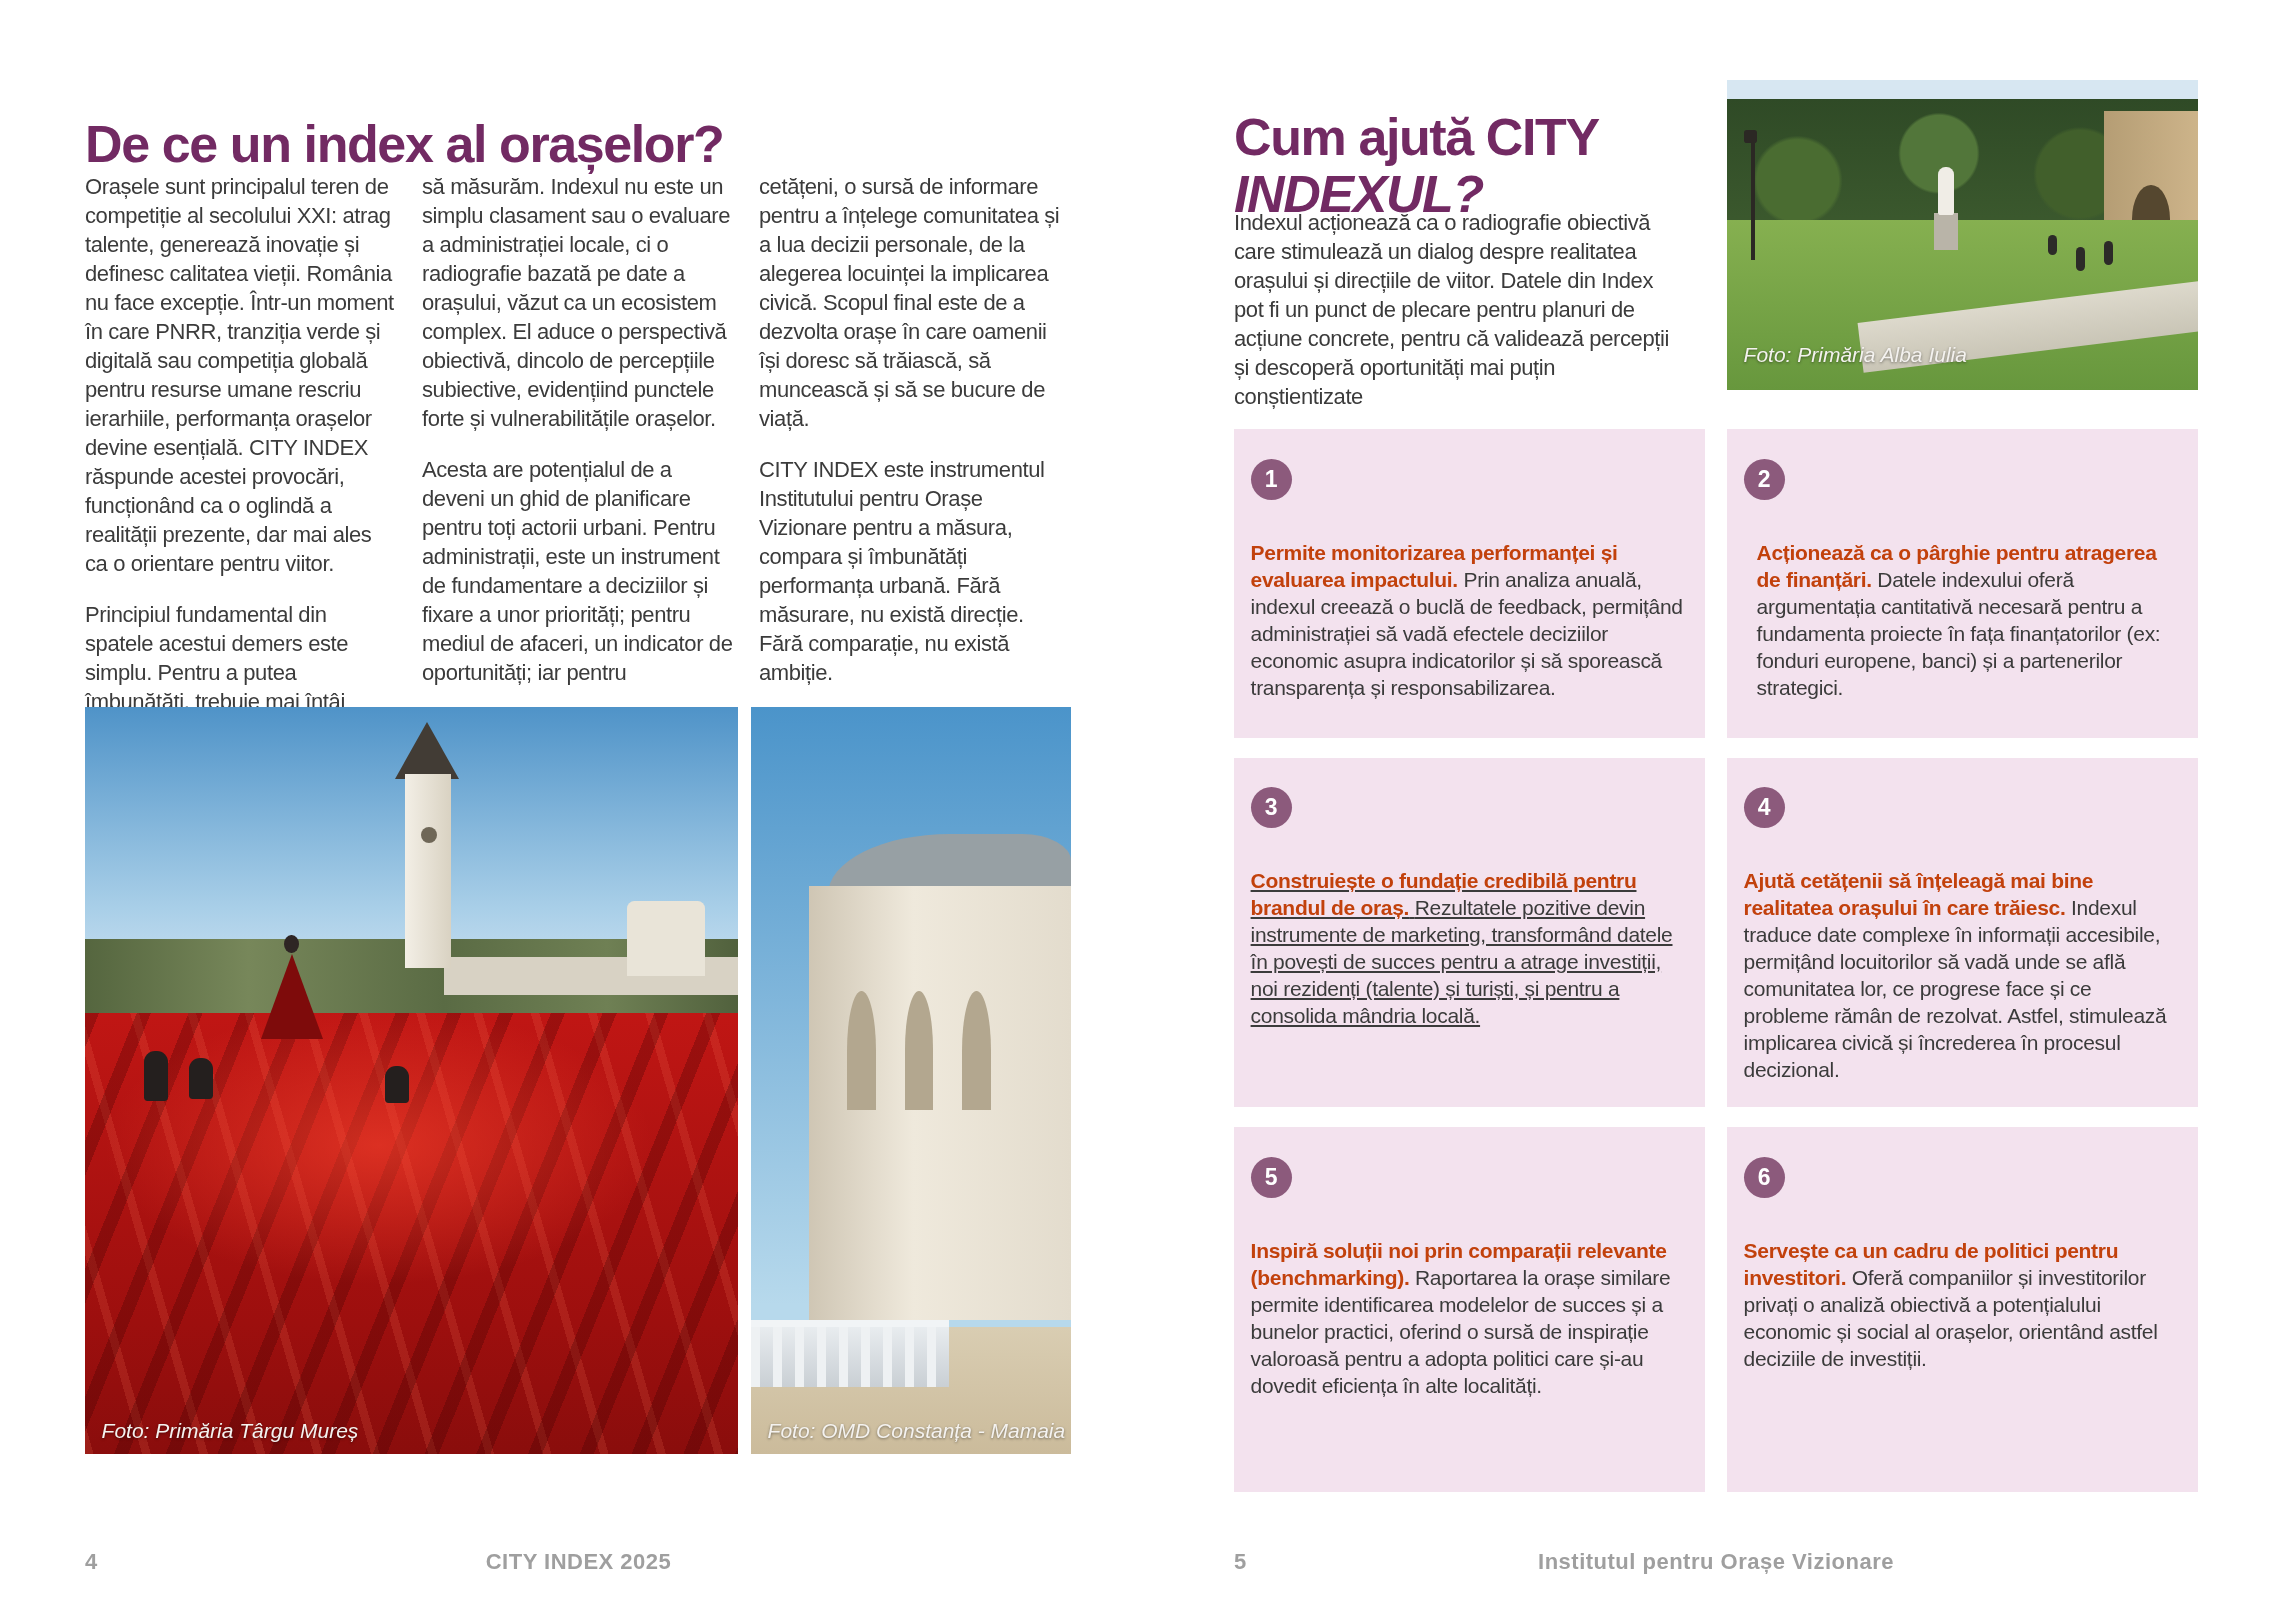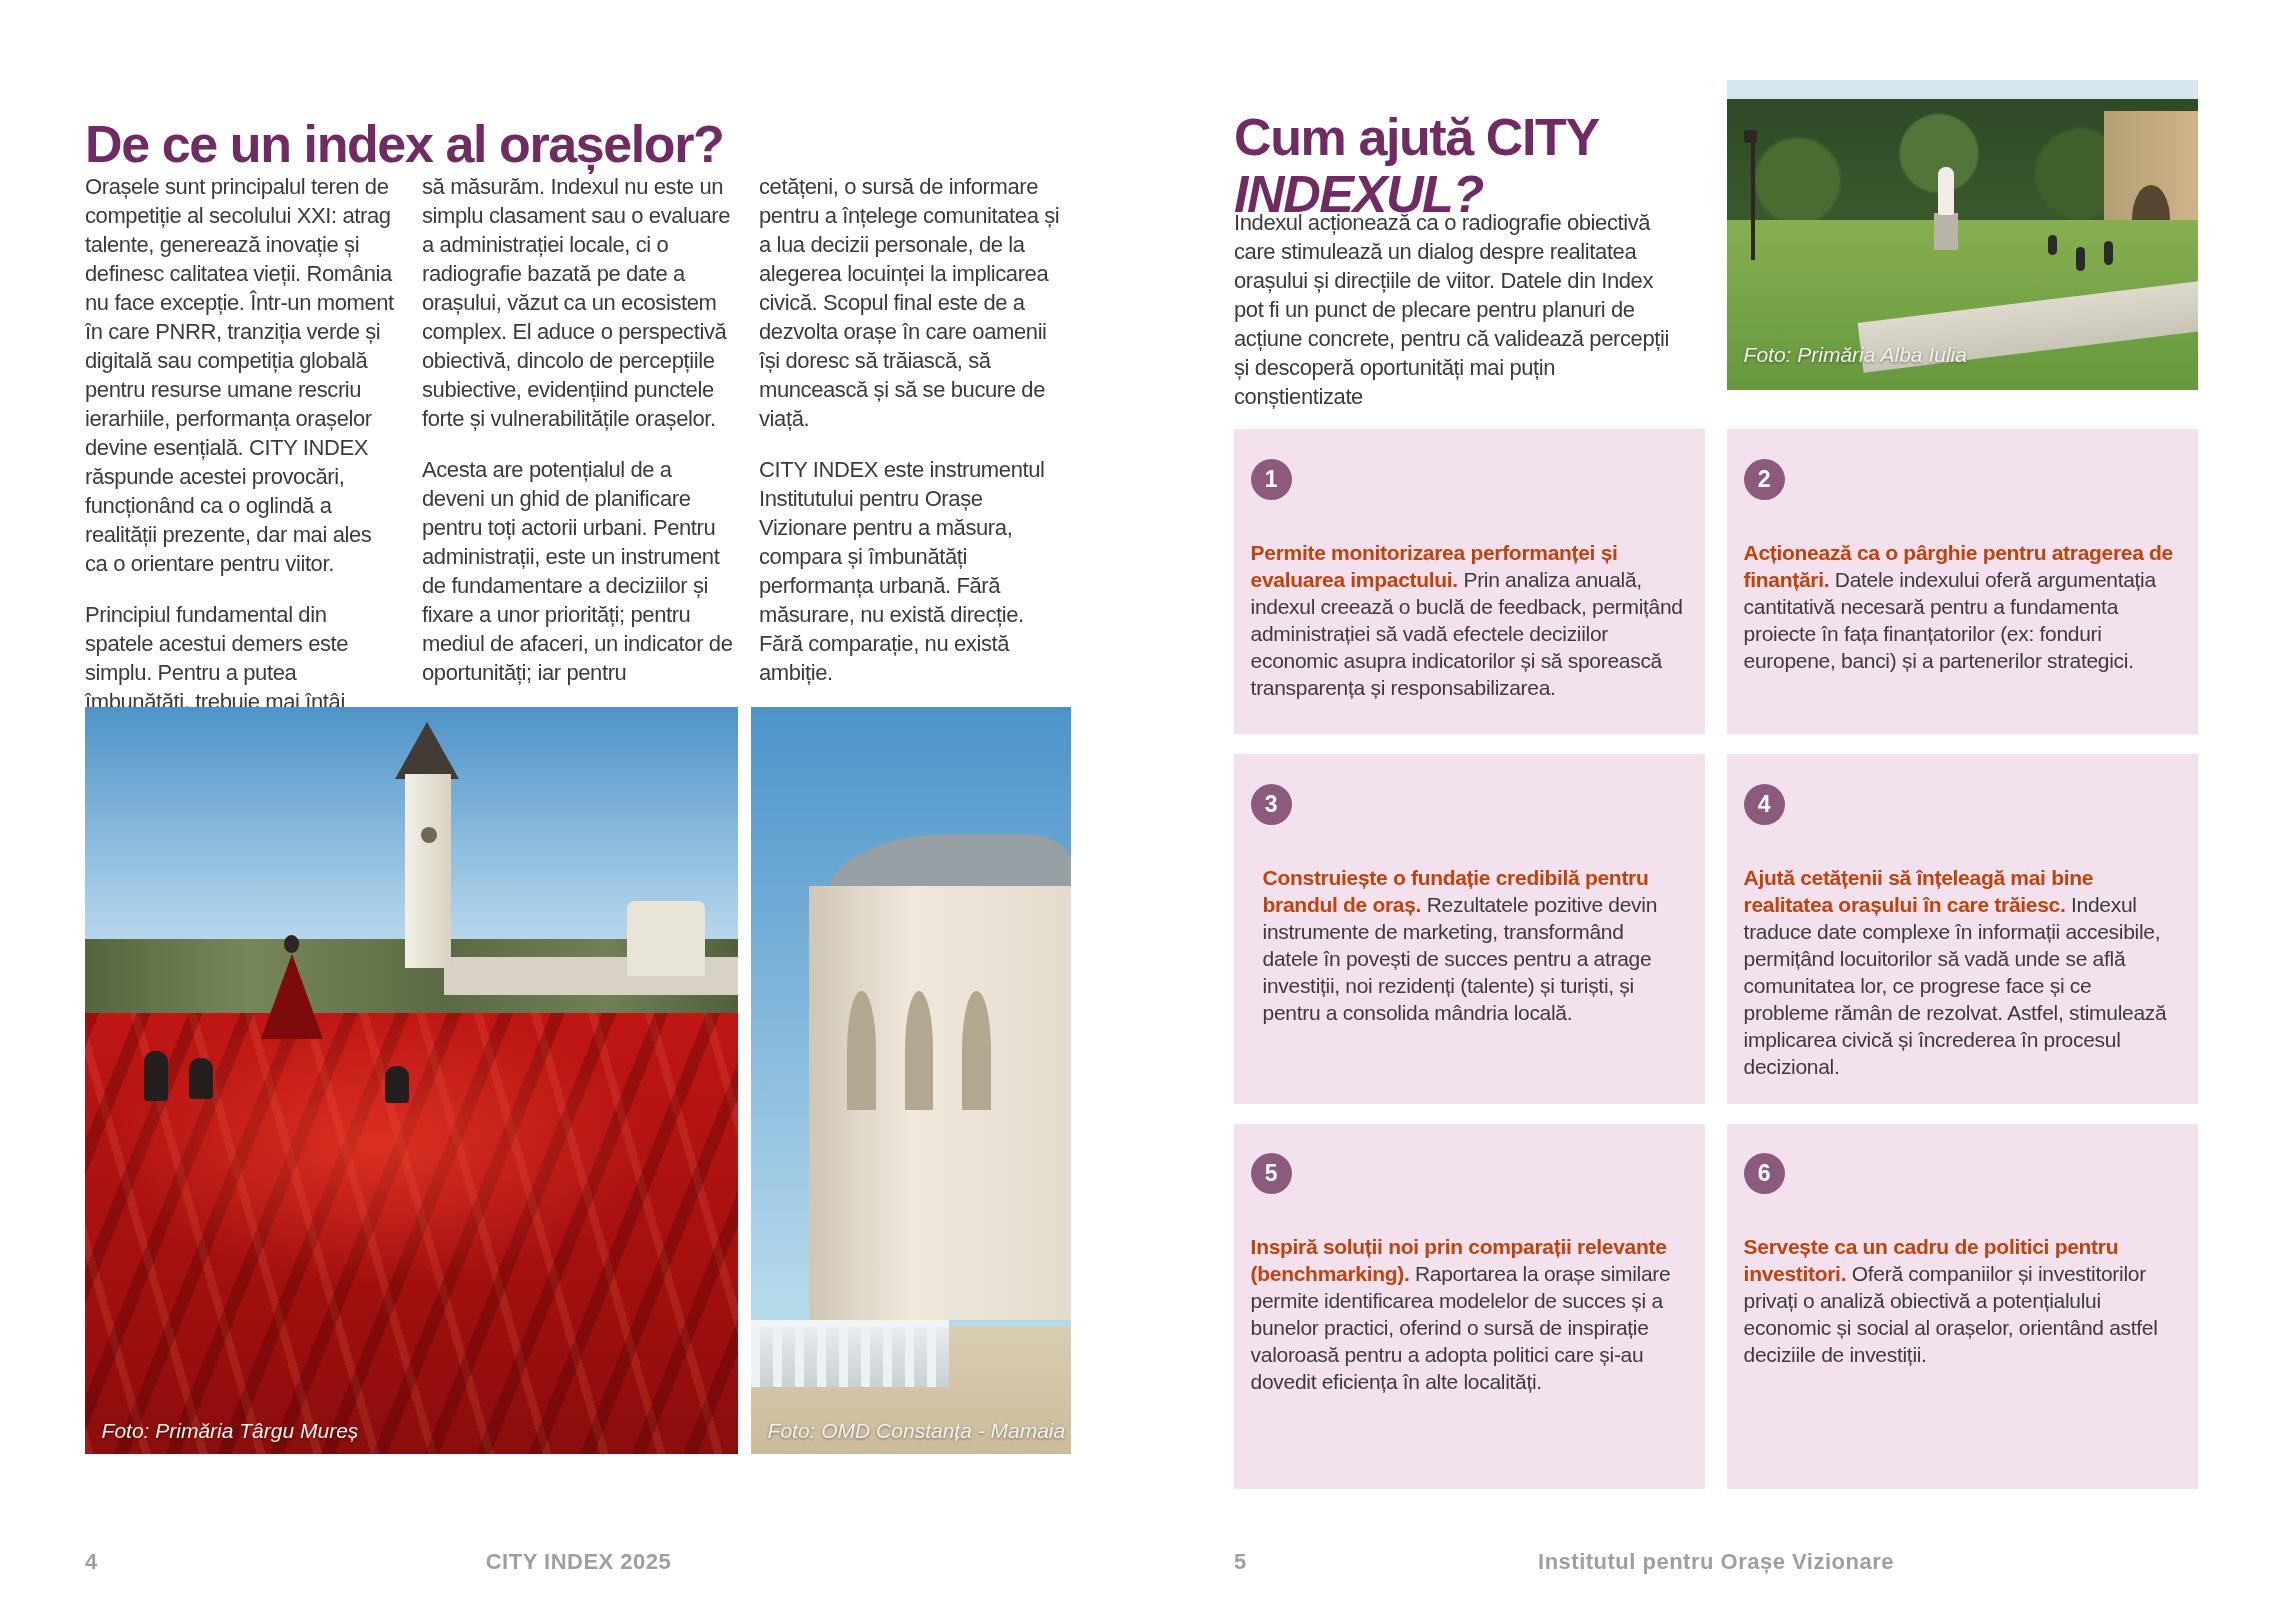--- a/index.html
+++ b/index.html
@@ -192,26 +192,26 @@
 
     <div class="cards">
 
       <div class="card r1">
         <div class="badge">1</div>
         <p style="margin:0;"><span class="lead">Permite monitorizarea performanței și evaluarea impactului.</span> <span>Prin analiza anuală, indexul creează o buclă de feedback, permițând administrației să vadă efectele deciziilor economic asupra indicatorilor și să sporească transparența și responsabilizarea.</span></p>
       </div>
 
       <div class="card r1">
         <div class="badge">2</div>
-        <p style="margin:0;"><span class="lead">Acționează ca o pârghie pentru atragerea de finanțări.</span> <span>Datele indexului oferă argumentația cantitativă necesară pentru a fundamenta proiecte în fața finanțatorilor (ex: fonduri europene, banci) și a partenerilor strategici.</span></p>
+        <p style="margin:13px;"><span class="lead">Acționează ca o pârghie pentru atragerea de finanțări.</span> <span>Datele indexului oferă argumentația cantitativă necesară pentru a fundamenta proiecte în fața finanțatorilor (ex: fonduri europene, banci) și a partenerilor strategici.</span></p>
       </div>
 
       <div class="card r2">
         <div class="badge">3</div>
-        <p style="margin:12px;"><span class="lead">Construiește o fundație credibilă pentru brandul de oraș.</span> <span>Rezultatele pozitive devin instrumente de marketing, transformând datele în povești de succes pentru a atrage investiții, noi rezidenți (talente) și turiști, și pentru a consolida mândria locală.</span></p>
+        <p style="margin:0;text-decoration:underline;"><span class="lead">Construiește o fundație credibilă pentru brandul de oraș.</span> <span>Rezultatele pozitive devin instrumente de marketing, transformând datele în povești de succes pentru a atrage investiții, noi rezidenți (talente) și turiști, și pentru a consolida mândria locală.</span></p>
       </div>
 
       <div class="card r2">
         <div class="badge">4</div>
         <p style="margin:0;"><span class="lead">Ajută cetățenii să înțeleagă mai bine realitatea orașului în care trăiesc.</span> <span>Indexul traduce date complexe în informații accesibile, permițând locuitorilor să vadă unde se află comunitatea lor, ce progrese face și ce probleme rămân de rezolvat. Astfel, stimulează implicarea civică și încrederea în procesul decizional.</span></p>
       </div>
 
       <div class="card r3">
         <div class="badge">5</div>
         <p style="margin:0;"><span class="lead">Inspiră soluții noi prin comparații relevante (benchmarking).</span> <span>Raportarea la orașe similare permite identificarea modelelor de succes și a bunelor practici, oferind o sursă de inspirație valoroasă pentru a adopta politici care și-au dovedit eficiența în alte localități.</span></p>

